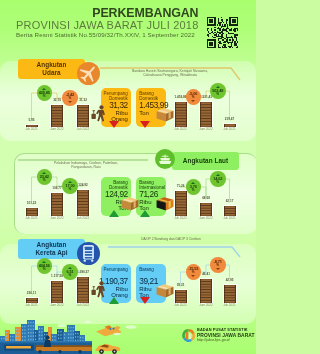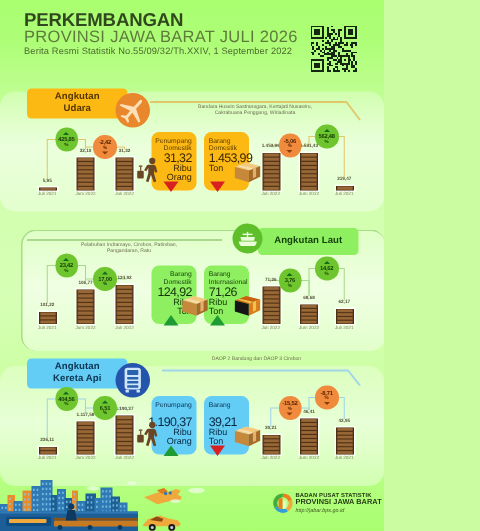--- a/index.html
+++ b/index.html
@@ -1,20 +1,20 @@
 <!DOCTYPE html>
 <html><head>
 <meta charset="utf-8">
 <style>
   html,body{margin:0;padding:0;}
   body{width:256px;height:354px;overflow:hidden;font-family:"Liberation Sans",sans-serif;background:#cbfca2;}
   .page{position:relative;width:256px;height:354px;overflow:hidden;
        background:linear-gradient(180deg,#a9fe6f 0%,#aefe77 8%,#bcfe8d 16%,#caffa3 26%,#d3ffb0 40%,#d6ffb5 56%,#ccffa2 72%,#bcff8a 86%,#a9fe6f 100%);}
   .hdr{position:absolute;left:16px;top:7px;}
-  .h1{font-size:12.4px;font-weight:bold;color:#31481f;letter-spacing:-0.1px;line-height:12.4px;}
+  .h1{font-size:12.4px;font-weight:bold;color:#31481f;letter-spacing:-0.1px;line-height:12.4px;text-align:right;}
   .h2{font-size:12.4px;font-weight:bold;color:#31481f;letter-spacing:-0.1px;line-height:13.6px;}
   .h3{font-size:11px;color:#5e7a3c;letter-spacing:0.2px;line-height:12px;}
   .h4{font-size:6.2px;color:#4c6a2e;letter-spacing:0.1px;line-height:7px;}
   .qr{position:absolute;left:207px;top:17px;width:31px;height:31px;}
   .panel{position:absolute;left:0px;width:256px;border-radius:10px;
      background:linear-gradient(180deg,rgba(255,255,255,0.28) 0%,rgba(255,255,255,0.62) 48%,rgba(255,255,255,0.38) 100%);}
   #panel1{top:61px;height:80px;}
   #panel2{top:153px;left:14px;width:242px;height:80px;border-top:1px solid #a9dd8a;border-left:1px solid #a9dd8a;border-top-left-radius:10px;}
   #panel3{top:244px;height:80px;}
   .sbadge{position:absolute;border-radius:3px;display:flex;flex-direction:column;
@@ -44,21 +44,21 @@
   .b1{font-size:3.9px;line-height:4.4px;font-weight:bold;color:#243c13;letter-spacing:0.1px;}
   .b2{font-size:4.9px;line-height:5.4px;font-weight:bold;color:#243c13;letter-spacing:0.05px;}
   .b3{font-size:3.6px;line-height:4.4px;color:#3d5520;font-style:italic;}
 </style>
 </head>
 <body>
 
 <div class="page">
   <div class="hdr">
     <div class="h1">PERKEMBANGAN</div>
-    <div class="h3">PROVINSI JAWA BARAT JULI 2026</div>
+    <div class="h3">PROVINSI JAWA BARAT JULI 2018</div>
     <div class="h4">Berita Resmi Statistik No.55/09/32/Th.XXIV, 1 September 2022</div>
   </div>
   <svg class="qr" viewBox="0 0 25 25" shape-rendering="crispEdges">
       <g fill="#122612">
         <rect x="0" y="0" width="7" height="1"></rect>
         <rect x="11" y="0" width="1" height="1"></rect>
         <rect x="18" y="0" width="7" height="1"></rect>
         <rect x="0" y="1" width="1" height="1"></rect>
         <rect x="6" y="1" width="1" height="1"></rect>
         <rect x="9" y="1" width="1" height="1"></rect>

